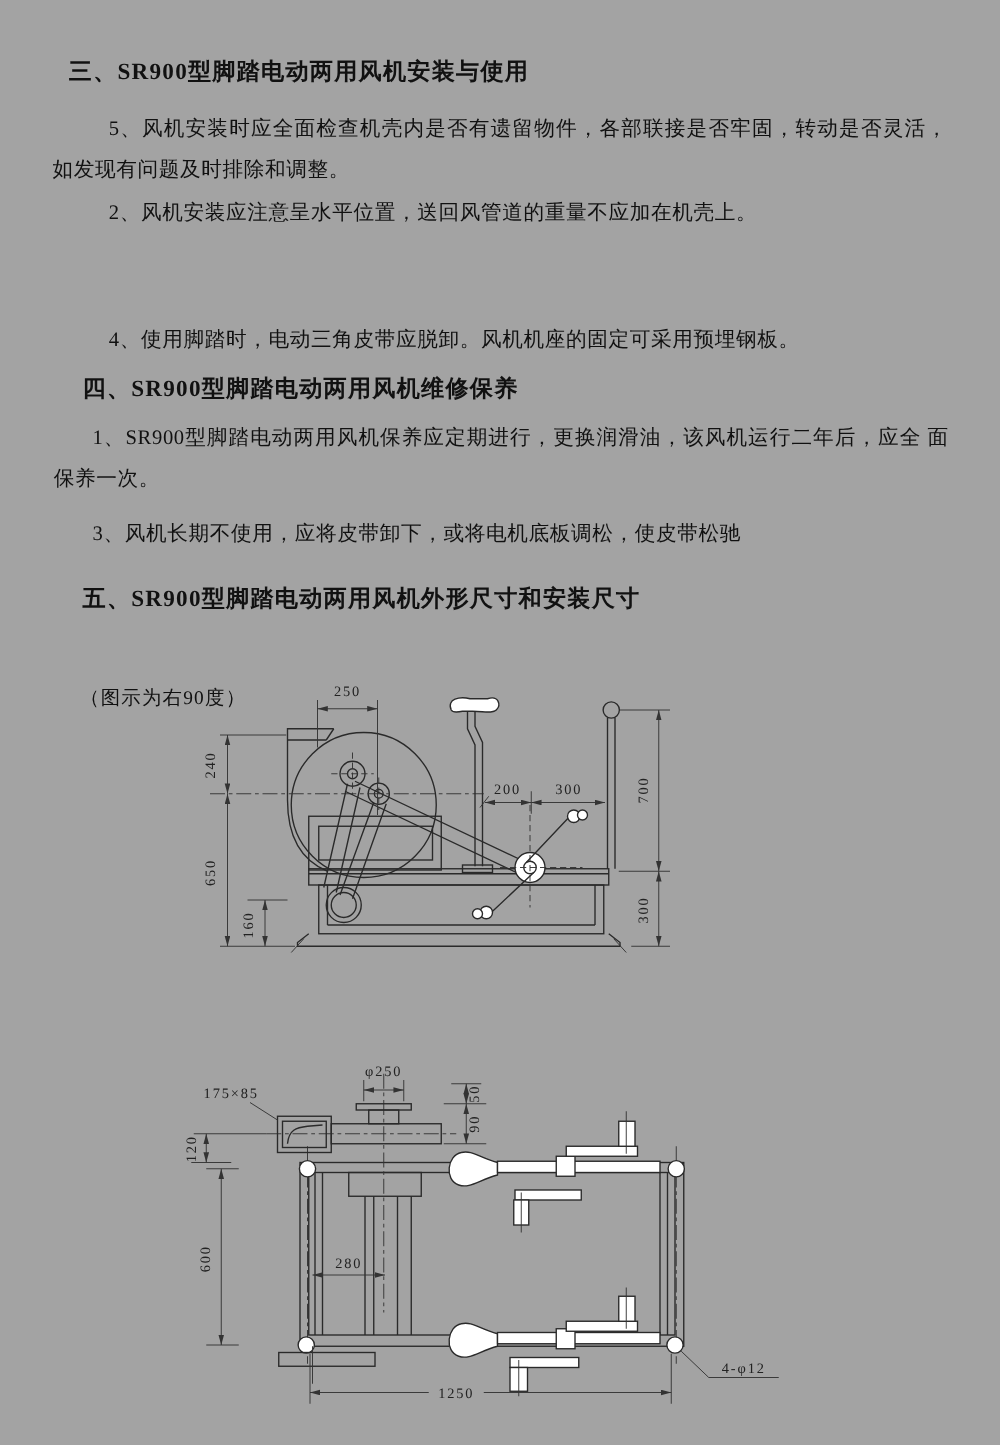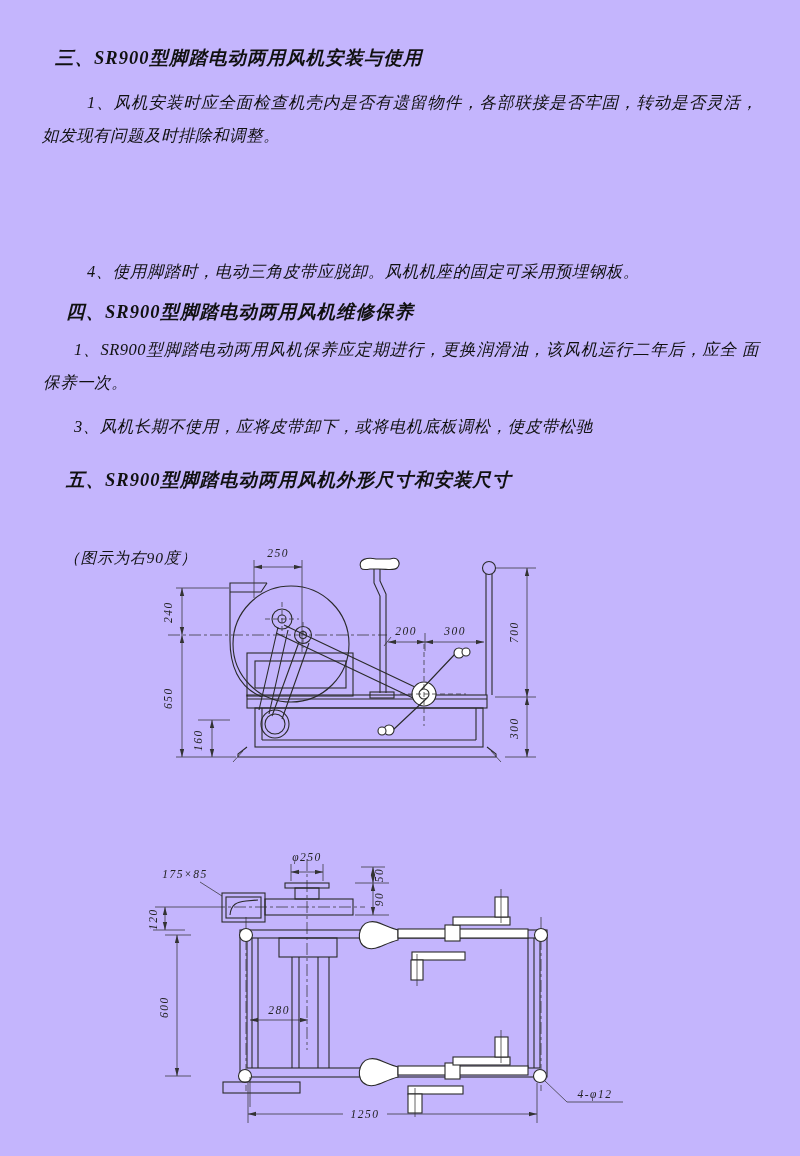--- a/index.html
+++ b/index.html
@@ -1,38 +1,39 @@
 <!DOCTYPE html>
 <html><head>
 <meta charset="utf-8">
 <style>
   html,body{margin:0;padding:0;background:#fff;}
-  .page{position:relative;width:800px;height:1156px;background:#c4b5fd;overflow:hidden;
-        font-family:"Liberation Serif","DejaVu Serif",serif;color:#111;font-style:italic;}
+  .page{position:relative;width:800px;height:1156px;background:#a3a3a3;overflow:hidden;
+        font-family:"Liberation Serif","DejaVu Serif",serif;color:#111;}
   .h{position:absolute;font-weight:bold;font-size:18.5px;line-height:26px;letter-spacing:1px;white-space:nowrap;}
   .p{position:absolute;left:42px;width:716px;font-size:16.5px;line-height:33px;
      text-align:justify;letter-spacing:0.5px;}
   .ind3{text-indent:45px;}
   .ind4{text-indent:31px;}
   .note{position:absolute;font-size:15.5px;letter-spacing:1px;margin-top:48px;}
   svg{position:absolute;}
   svg text{font-family:"Liberation Serif","DejaVu Serif",serif;font-size:11.5px;fill:#222;letter-spacing:1.5px;}
   .ln{stroke:#2a2a2a;stroke-width:1.1;fill:none;}
   .lnw{stroke:#2a2a2a;stroke-width:1.1;fill:#fff;}
   .thin{stroke:#333;stroke-width:0.75;fill:none;}
   .cl{stroke:#333;stroke-width:0.75;fill:none;stroke-dasharray:12 3 3 3;}
   .dsh{stroke:#333;stroke-width:0.75;fill:none;stroke-dasharray:5 3;}
 </style>
 </head>
 <body>
 
 <div class="page">
 
   <div class="h" style="left:55px;top:45px;">三、SR900型脚踏电动两用风机安装与使用</div>
-  <div class="p ind3" style="top:86px;">1、风机安装时应全面检查机壳内是否有遗留物件，各部联接是否牢固，转动是否灵活，如发现有问题及时排除和调整。</div>
+  <div class="p ind3" style="top:86px;">5、风机安装时应全面检查机壳内是否有遗留物件，各部联接是否牢固，转动是否灵活，如发现有问题及时排除和调整。</div>
+  <div class="p ind3" style="top:153px;">2、风机安装应注意呈水平位置，送回风管道的重量不应加在机壳上。</div>
   <div class="p ind3" style="top:255px;">4、使用脚踏时，电动三角皮带应脱卸。风机机座的固定可采用预埋钢板。</div>
 
   <div class="h" style="left:66px;top:299px;">四、SR900型脚踏电动两用风机维修保养</div>
   <div class="p ind4" style="left:43px;top:333px;">1、SR900型脚踏电动两用风机保养应定期进行，更换润滑油，该风机运行二年后，应全 面保养一次。</div>
   <div class="p ind4" style="left:43px;top:410px;">3、风机长期不使用，应将皮带卸下，或将电机底板调松，使皮带松驰</div>
 
   <div class="h" style="left:66px;top:467px;">五、SR900型脚踏电动两用风机外形尺寸和安装尺寸</div>
   <div class="note" style="left:64px;top:500px;">（图示为右90度）</div>
 
   <svg style="left:150px;top:540px;" width="430" height="245" viewBox="0 0 430 245">

